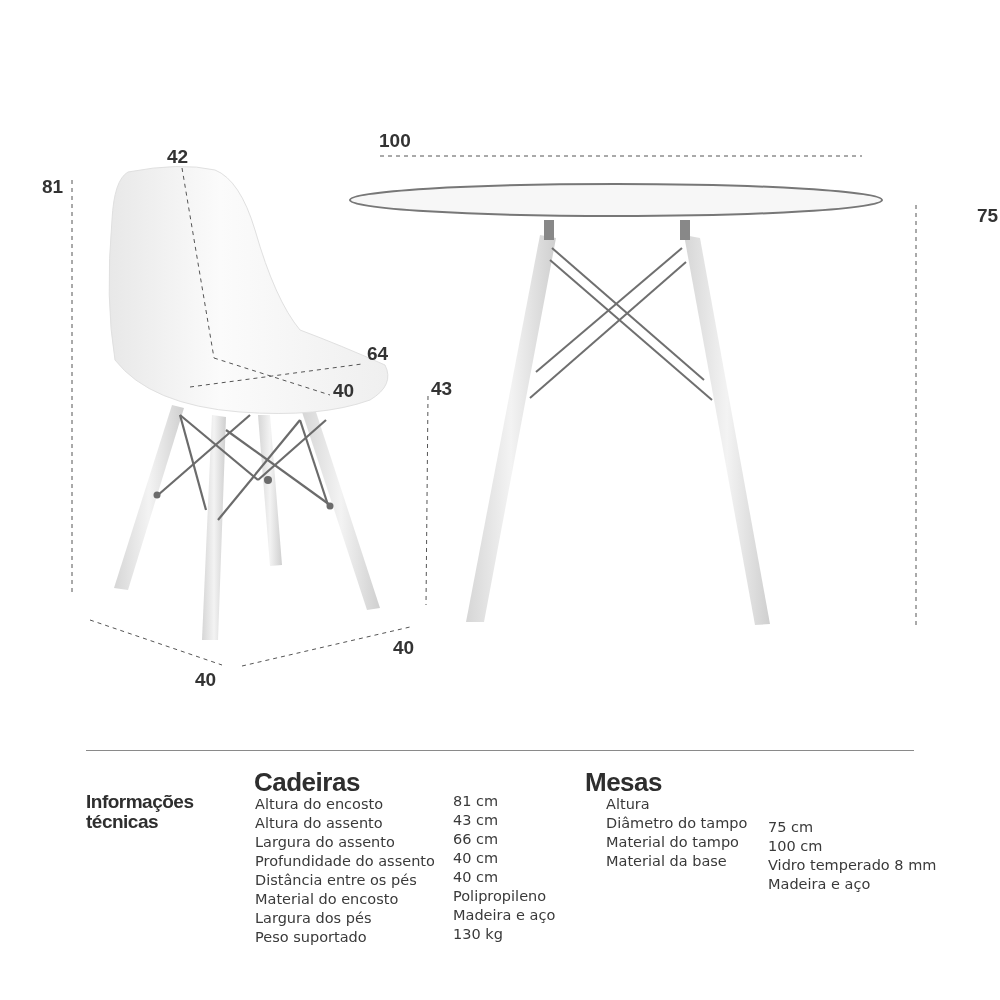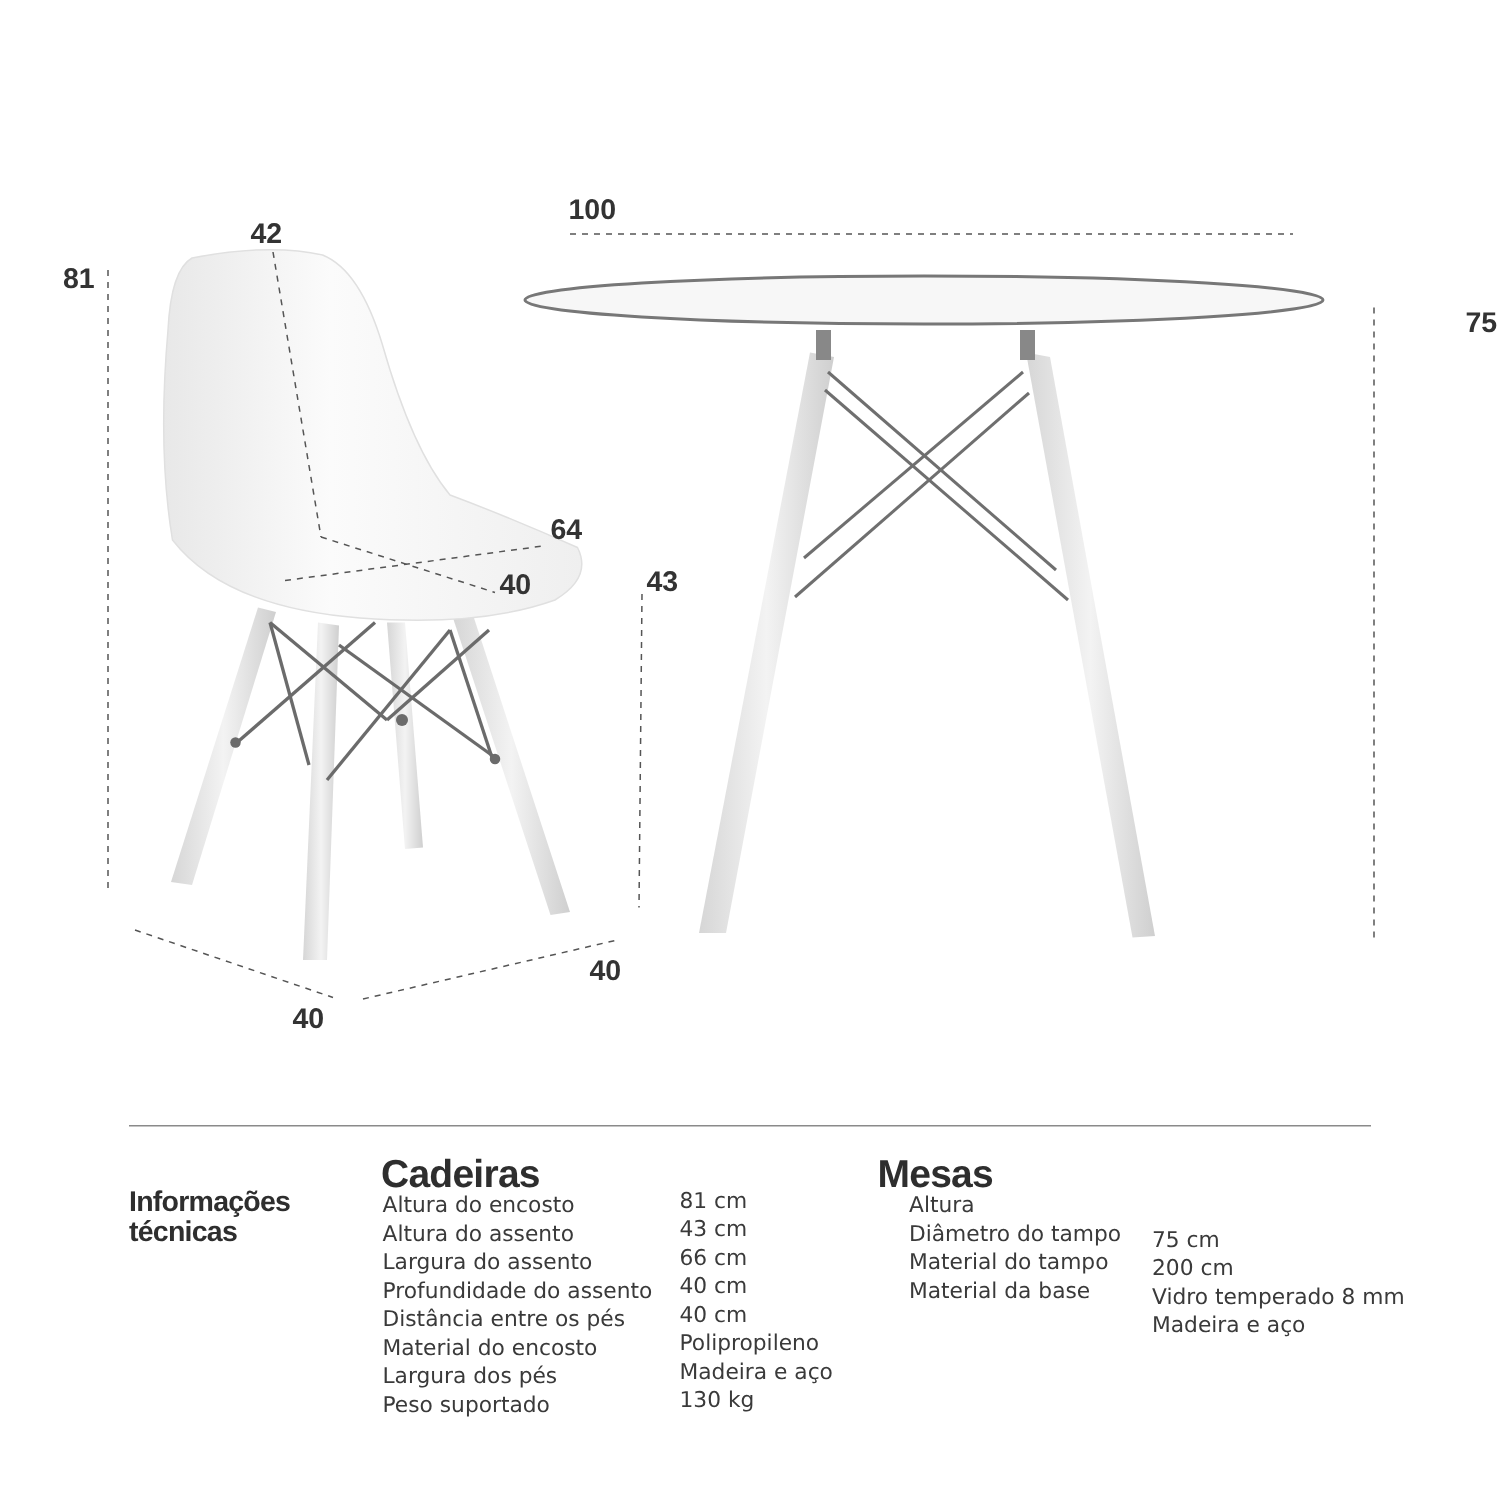--- a/index.html
+++ b/index.html
@@ -123,16 +123,16 @@
 
 <div class="sec-title" style="left:585px;top:771px;">Mesas</div>
 <div class="list" style="left:606px;top:795px;">
   <div>Altura</div>
   <div>Diâmetro do tampo</div>
   <div>Material do tampo</div>
   <div>Material da base</div>
 </div>
 <div class="list" style="left:768px;top:792px;margin-top:26px;">
   <div>75 cm</div>
-  <div>200 cm</div>
+  <div>100 cm</div>
   <div>Vidro temperado 8 mm</div>
   <div>Madeira e aço</div>
 </div>
 
 </body></html>

